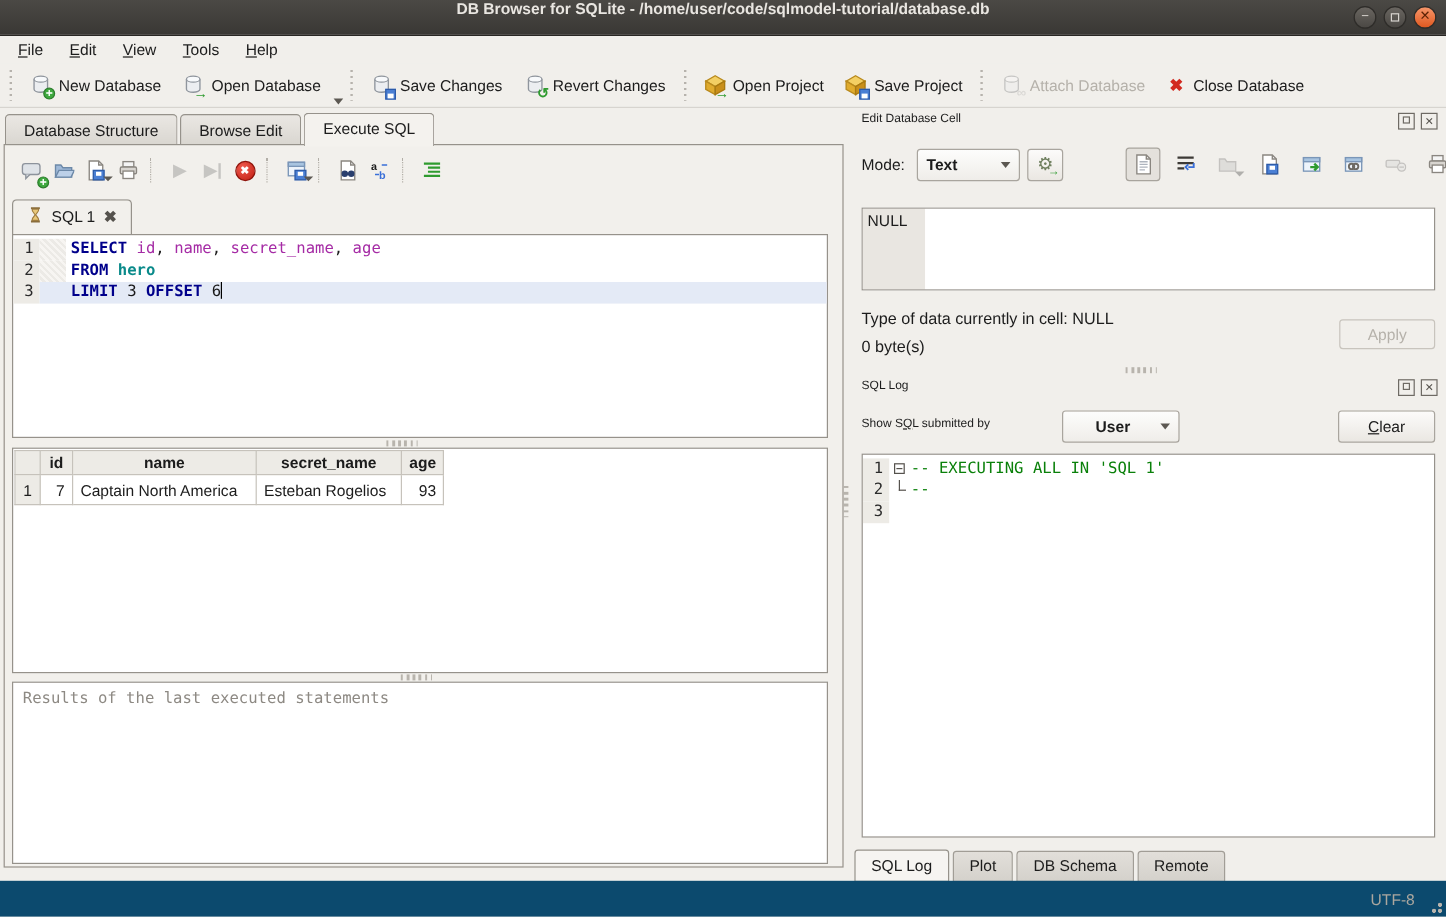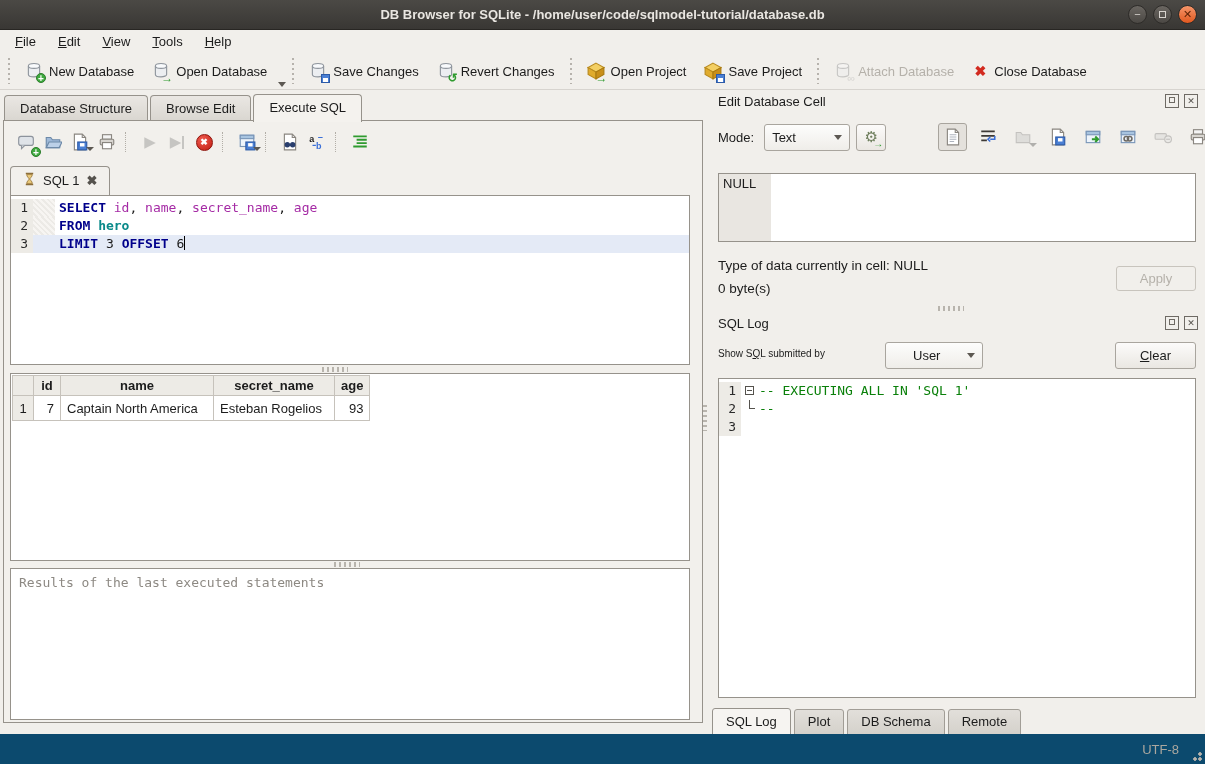--- a/index.html
+++ b/index.html
@@ -10,21 +10,21 @@
     color: #1c1c1c;
     background: #f1efeb;
     position: relative;
   }
 
   
   .titlebar {
     position: absolute; top: 0; left: 0; right: 0; height: 30px;
     background: linear-gradient(#4b4945, #393734);
     border-bottom: 1px solid #282623;
-    display: flex; align-items: center; justify-content: center;
+    display: flex; justify-content: center;
   }
   .titlebar .title { color: #e9e6e1; font-weight: bold; font-size: 13px; }
   .win-controls { position: absolute; right: 8px; top: 5px; display: flex; gap: 6px; }
   .win-btn {
     width: 19px; height: 19px; border-radius: 50%;
     background: linear-gradient(#6a6661,#4b4844);
     border: 1px solid #2e2c29;
     color: #d8d4cf; font-size: 11px; line-height: 17px; text-align: center;
   }
   .win-btn.close { background: linear-gradient(#f6966a,#e0581f); color: #5e2306; }
@@ -135,26 +135,26 @@
   
   .msg-box { position: absolute; top: 447px; left: 6px; right: 12px; bottom: 2px; background: #fff; border: 1px solid #96928b; padding: 6px 8px; color: #8d8983; font-family: "DejaVu Sans Mono", monospace; font-size: 13px; }
 
   
   .vsplit { position: absolute; left: 701px; top: 0; width: 8px; bottom: 0; }
   .vsplit .grip-v { position: absolute; top: 315px; left: 2px; width: 4px; height: 26px;
     background: repeating-linear-gradient(#b8b4ad 0 2px, transparent 2px 5px); background-size: 2px 100%; }
 
   
   .dock { position: absolute; left: 710px; right: 0; top: 0; bottom: 0; }
-  .dock-title { position: absolute; left: 8px; font-size: 13px; color: #1c1c1c; }
+  .dock-title { position: absolute; left: 8px; font-size: 10px; color: #1c1c1c; }
   .dock-btns { position: absolute; right: 7px; display: flex; gap: 5px; }
   .dock-btn { width: 14px; height: 14px; border: 1px solid #6e6a64; color: #55524d; font-size: 9px; line-height: 12px; text-align: center; background: #f1efeb; }
   .dock-btn .inner-sq { display:block; width: 6px; height: 6px; border: 1px solid #6e6a64; margin: 2px auto; }
 
-  .combo { display: inline-flex; align-items: center; justify-content: space-between; padding: 0 7px; background: linear-gradient(#fdfdfc, #efede9); border: 1px solid #a9a59e; border-radius: 3px; height: 27px; }
+  .combo { display: inline-flex; align-items: center; justify-content: space-between; padding: 0 7px; background: linear-gradient(#fdfdfc, #efede9); border: 1px solid #a9a59e; border-radius: 3px; height: 27px; font-weight: bold; }
   .btn { display: inline-flex; align-items: center; justify-content: center; background: linear-gradient(#fcfbfa, #eae7e2); border: 1px solid #a9a59e; border-radius: 3px; height: 27px; }
   .btn.disabled { color: #b5b1aa; background: #f1efeb; border-color: #c8c4bd; }
   .btn u { text-decoration: underline; }
 
   .gear-btn { width: 30px; height: 27px; border: 1px solid #a9a59e; border-radius: 3px; background: linear-gradient(#fcfbfa,#eae7e2); display: inline-flex; align-items: center; justify-content: center; color: #6f7f5e; font-size: 15px; position: relative; }
   .gear-btn .badge { right: 2px; bottom: 1px; }
 
   .cicons { position: absolute; left: 228px; top: 0; display: flex; gap: 6px; align-items: center; }
   .icon-btn { width: 29px; height: 28px; display: inline-flex; align-items: center; justify-content: center; position: relative; }
   .icon-btn.pressed { background: #e4e1dc; border: 1px solid #a8a49d; border-radius: 3px; }

